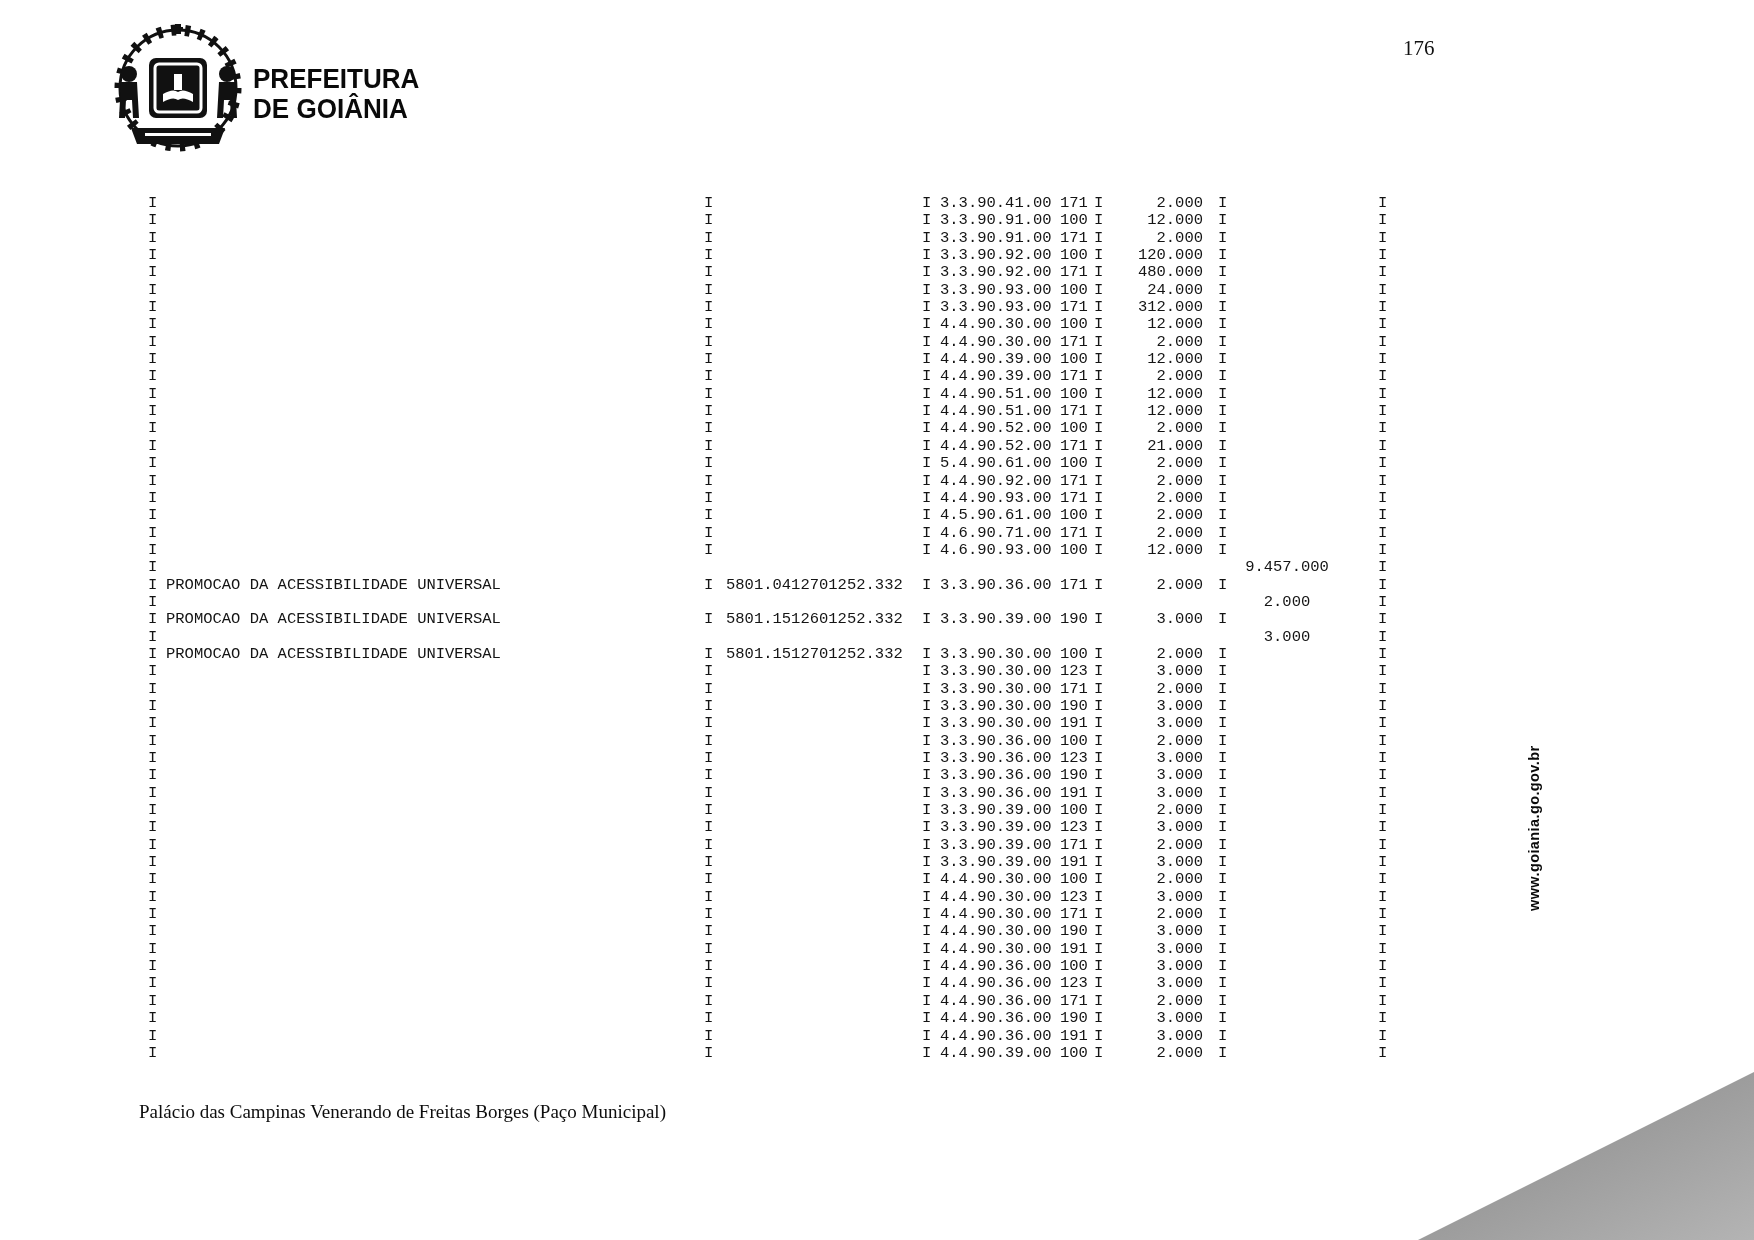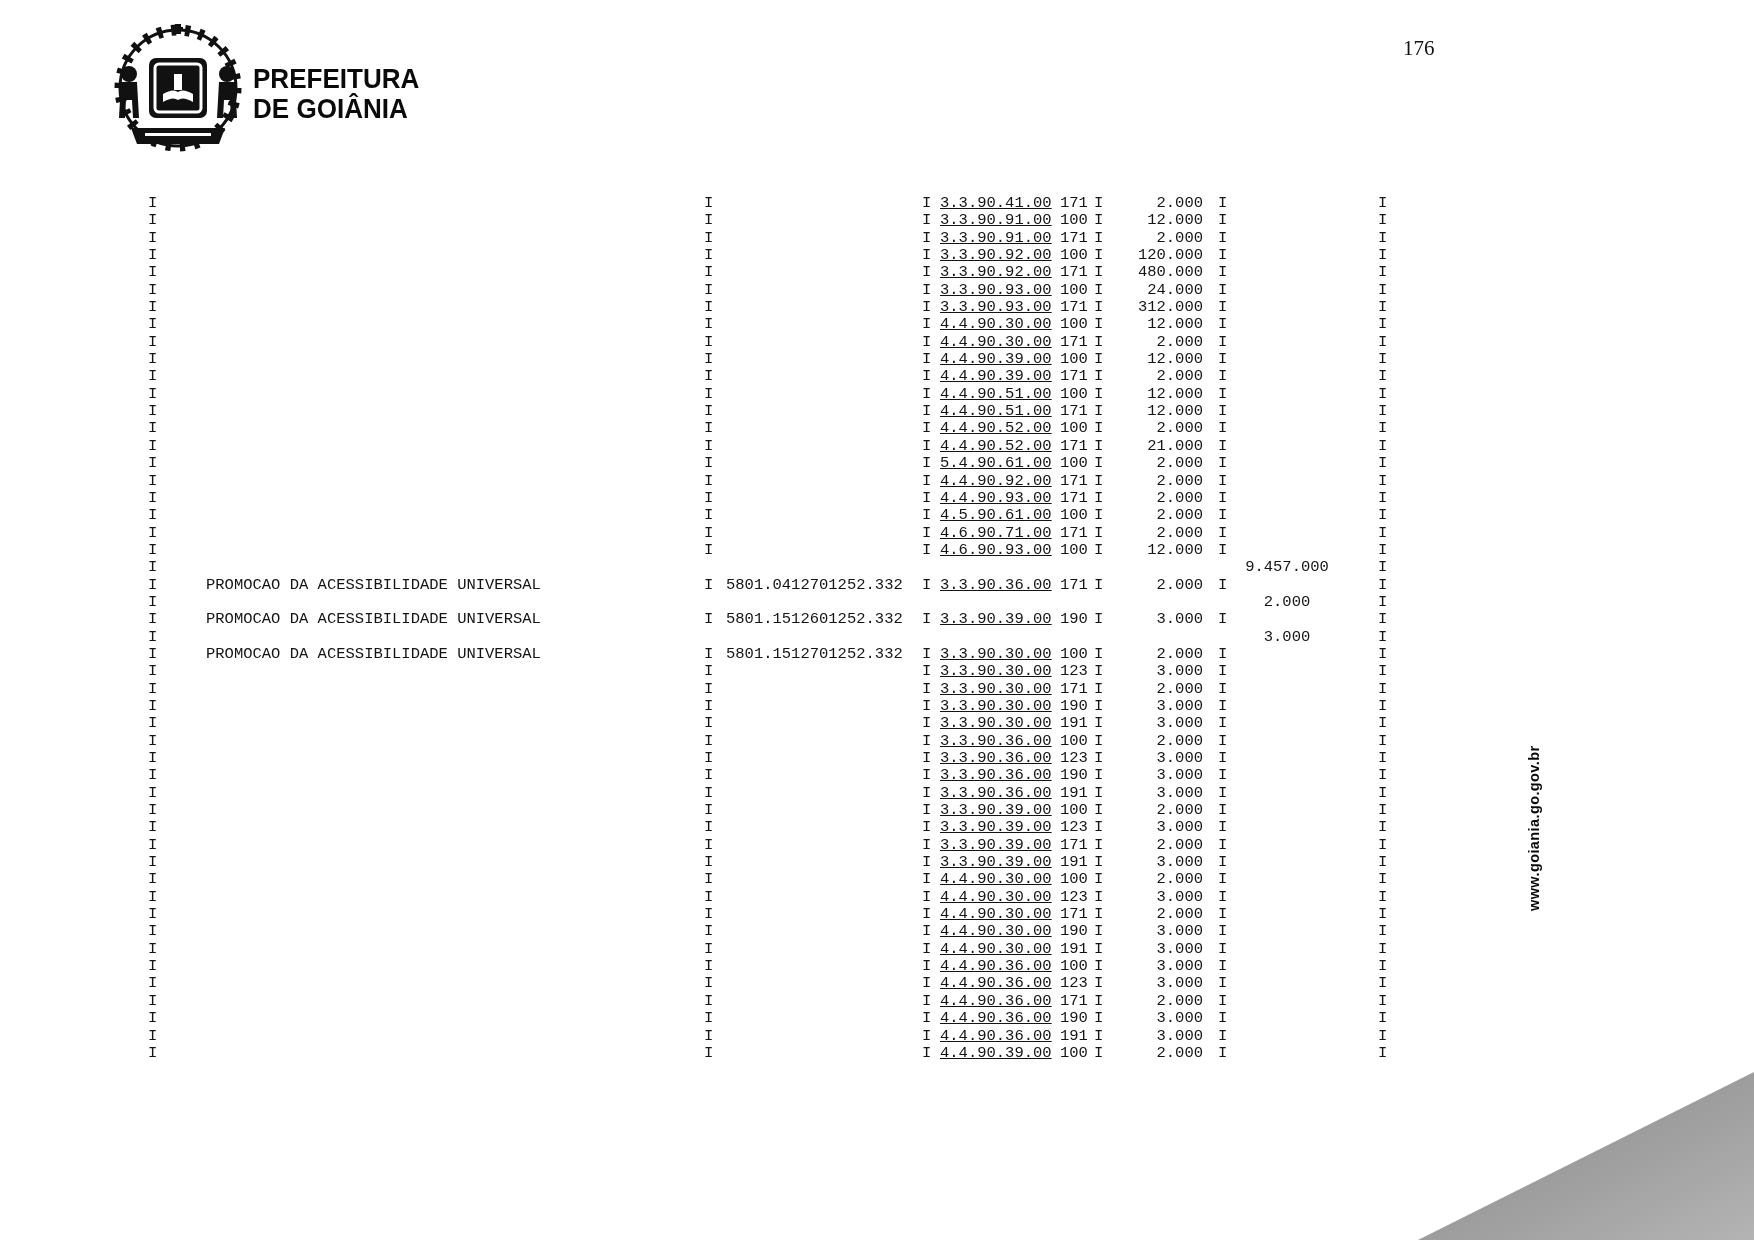--- a/index.html
+++ b/index.html
@@ -22,25 +22,25 @@
   }
   
   .report{
     position:absolute;left:148px;top:194px;width:1260px;
     font-family:"Liberation Mono","DejaVu Sans Mono",monospace;
     font-size:15.5px;color:#141414;
   }
   .trow{position:relative;height:17.35px;white-space:nowrap;}
   .c{position:absolute;top:0;display:block;}
   .sepA{left:0;}
-  .desc{left:18px;margin-left:40px;}
+  .desc{left:18px;}
   .sepB{left:556px;}
   .prog{left:578px;}
   .sepC{left:774px;}
-  .code{left:792px;text-decoration:underline;}
+  .code{left:792px;}
   .fonte{left:912px;}
   .sepD{left:946px;}
   .val{left:955px;width:100px;text-align:right;}
   .sepE{left:1070px;}
   .sub{left:1080px;width:118px;text-align:center;}
   .sepF{left:1230px;}
   
   .footer{
     position:absolute;left:139px;top:1100px;
     font-family:"Liberation Serif", serif;font-size:19px;line-height:24px;color:#0d0d0d;
@@ -632,17 +632,18 @@
         <span class="c fonte">100</span>
         <span class="c sepD">I</span>
         <span class="c val">2.000</span>
         <span class="c sepE">I</span>
         <span class="c sepF">I</span>
       </div>
     </div>
 </div>
 
 <div class="footer">
+  <div>Palácio das Campinas Venerando de Freitas Borges (Paço Municipal)</div>
 </div>
 
 <div class="site-url">www.goiania.go.gov.br</div>
 
 <div class="corner-triangle"></div>
 
 </body></html>

